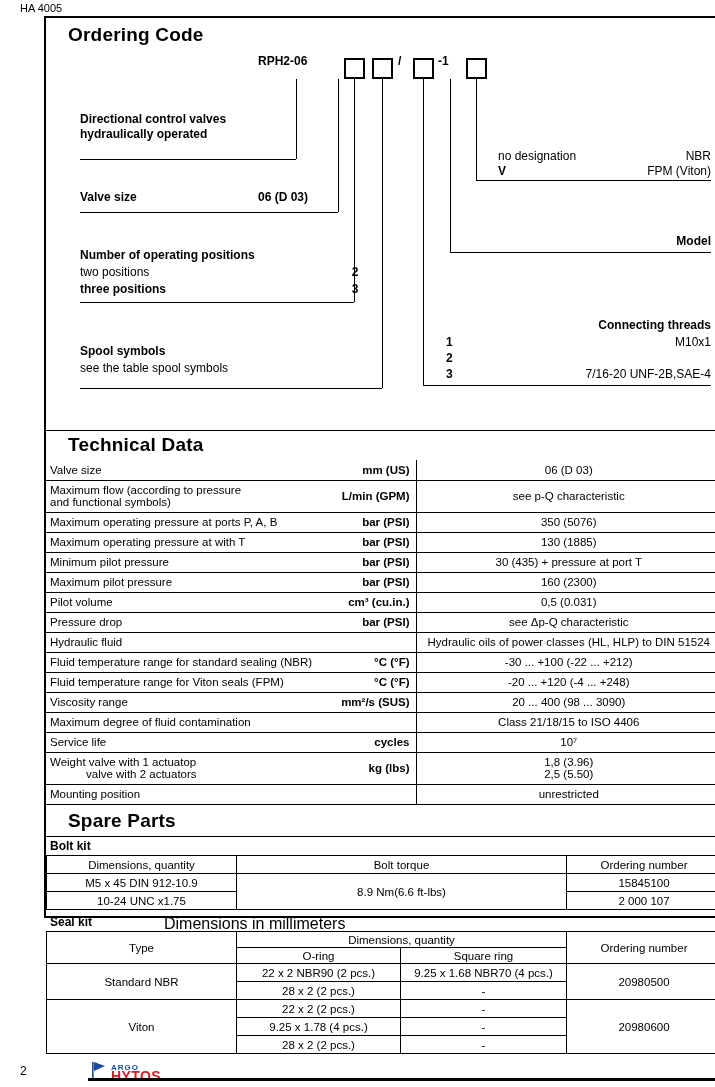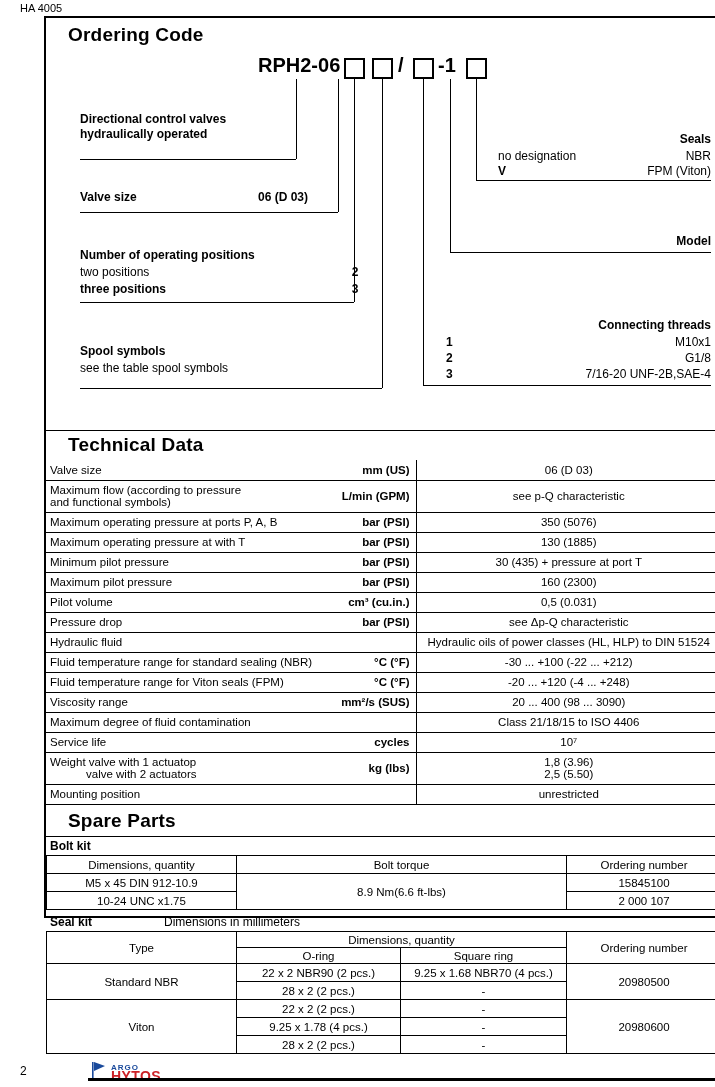--- a/index.html
+++ b/index.html
@@ -8,39 +8,39 @@
     width:715px; height:1087px; position:relative;
     font-family:"Liberation Sans", sans-serif; color:#000;
   }
   .doc-code { position:absolute; top:2px; left:20px; font-size:11px; }
   .frame { position:absolute; top:16px; left:18px; width:679px; height:902px; border:2px solid #000;margin-left:26px; }
   .h-section { position:absolute; left:22px; font-size:19px; font-weight:bold; letter-spacing:.2px; }
   .rule { position:absolute; left:0; width:675px; border-top:1px solid #000; height:0; }
 
   
   .diagram { position:absolute; top:34px; left:0; width:675px; height:360px; }
-  .code-prefix, .code-slash, .code-suffix { position:absolute; font-size:20px; font-weight:bold; top:2px; }
+  .code-prefix, .code-slash, .code-suffix { position:absolute; font-size:12px; font-weight:bold; top:2px; }
   .code-box { position:absolute; width:21px; height:21px; border:2px solid #000; top:6px; background:#fff; }
   .vline { position:absolute; width:0; border-left:1px solid #000; }
   .hline { position:absolute; height:0; border-top:1px solid #000; }
   .lab { position:absolute; font-size:12px; line-height:15px; }
   .b { font-weight:bold; }
   .ra { text-align:right; }
 
   
   .tech { position:absolute; top:442px; left:0; width:675px; border-collapse:collapse; table-layout:fixed; }
   .tech td { border-bottom:1px solid #000; font-size:11.5px; height:20px; vertical-align:middle; padding:1px 4px; white-space:nowrap; }
   .tech td.u { text-align:right; border-right:1px solid #000; padding-right:6px;font-weight:bold; }
   .tech td.v { text-align:center; padding:1px 2px; }
   .tech tr.dbl td { height:32px; }
   .line2-indent { display:block; padding-left:36px; }
 
   
   .band-label { position:absolute; left:4px; font-size:12px; font-weight:bold; }
-  .band-note { position:absolute; left:118px; font-size:12px; }
+  .band-note { position:absolute; left:118px; font-size:16px; }
   .grid { position:absolute; left:0; width:675px; border-collapse:collapse; table-layout:fixed; }
   .grid td { border:1px solid #000; font-size:11.5px; text-align:center; vertical-align:middle; height:18px; padding:1px 3px; white-space:nowrap; }
   .grid td.hd { height:16px; }
 
   
   .page-num { position:absolute; left:20px; top:1064px; font-size:12px; }
   .logo { position:absolute; left:92px; top:1062px; display:flex; align-items:center; gap:5px; }
   .logo-text { display:flex; flex-direction:column; line-height:8px; }
   .logo-argo { font-size:8px; font-weight:bold; color:#1a4a9c; letter-spacing:1px; }
   .logo-hytos { font-size:14px; font-weight:bold; color:#cc2227; letter-spacing:.4px; }
@@ -91,33 +91,31 @@
 
     <span class="lab b" style="left:34px; top:196px;">Number of operating positions</span>
     <span class="lab" style="left:34px; top:213px;">two positions</span>
     <span class="lab b" style="left:296px; top:213px; width:26px; text-align:center;">2</span>
     <span class="lab" style="left:34px; top:230px;font-weight:bold;">three positions</span>
     <span class="lab b" style="left:296px; top:230px; width:26px; text-align:center;">3</span>
 
     <span class="lab b" style="left:34px; top:292px;">Spool symbols</span>
     <span class="lab" style="left:34px; top:309px;">see the table spool symbols</span>
 
-    <span class="lab b ra" style="left:445px; top:80px; width:220px;">Seals</span>
     <span class="lab" style="left:452px; top:97px;">no designation</span>
     <span class="lab ra" style="left:445px; top:97px; width:220px;">NBR</span>
     <span class="lab b" style="left:452px; top:112px;">V</span>
     <span class="lab b ra" style="left:445px; top:182px; width:220px;">Model</span>
 
     <span class="lab ra" style="left:445px; top:112px; width:220px;">FPM (Viton)</span>
 
     <span class="lab b ra" style="left:420px; top:266px; width:245px;">Connecting threads</span>
     <span class="lab b" style="left:400px; top:283px;">1</span>
     <span class="lab ra" style="left:420px; top:283px; width:245px;">M10x1</span>
     <span class="lab b" style="left:400px; top:299px;">2</span>
-    <span class="lab ra" style="left:420px; top:299px; width:245px;">G1/8</span>
     <span class="lab b" style="left:400px; top:315px;">3</span>
     <span class="lab ra" style="left:420px; top:315px; width:245px;">7/16-20 UNF-2B,SAE-4</span>
   </div>
 
   <span class="rule" style="top:412px;"></span>
   <div class="h-section" style="top:416px;">Technical Data</div>
 
   <table class="tech">
     <colgroup>
         <col style="width:290px">

